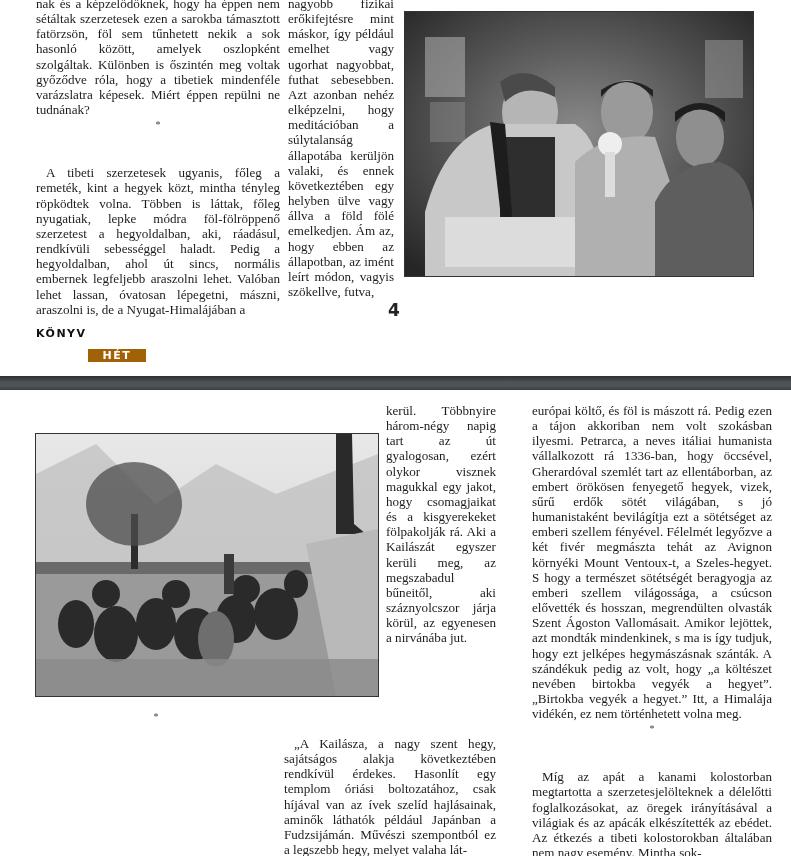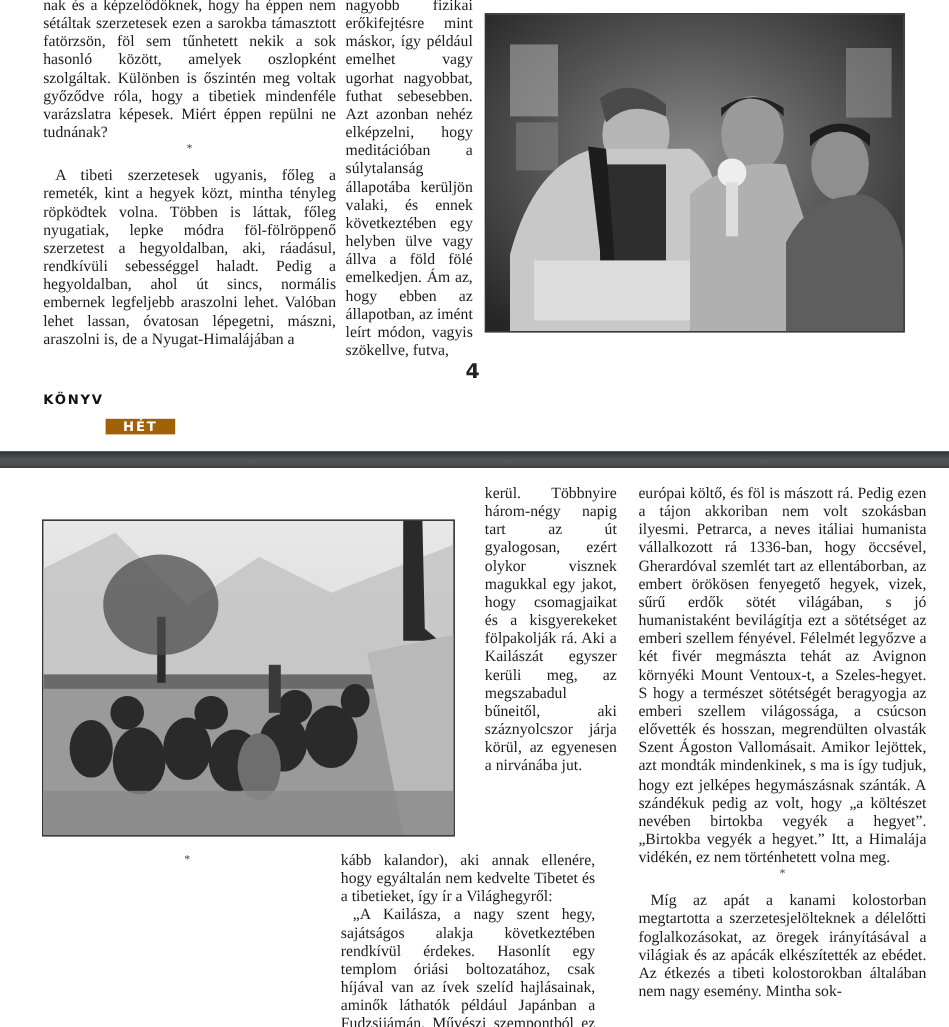--- a/index.html
+++ b/index.html
@@ -6,21 +6,21 @@
   body {
     width:791px; height:856px; overflow:hidden; position:relative;
     background:#ffffff; color:#1a1a1a;
     font-family:"Liberation Serif","DejaVu Serif",serif;
   }
   .col {
     position:absolute; font-size:13.1px; line-height:15.15px;
     text-align:justify; hyphens:manual; color:#1c1c1c;
   }
   .col p { margin:0; text-indent:0; }
-  .col p.ind { text-indent:10px; }
+  .col p.ind { text-indent:10px;margin-top:27px; }
   .col .star { text-align:center; font-size:10px; line-height:15px; color:#444; margin:0; }
   .col .gap { height:6px; }
   .col i { font-style:italic; }
   .photo {
     position:absolute; border:1px solid #333; overflow:hidden; background:#555;
   }
   .photo svg { display:block; width:100%; height:100%; }
   .footer-logo {
     position:absolute; left:36px; top:305px; font-family:"DejaVu Sans",sans-serif;
     font-weight:bold; font-size:11px; letter-spacing:1.5px; color:#111;
@@ -121,30 +121,29 @@
       <ellipse cx="140" cy="160" rx="14" ry="14"></ellipse>
       <ellipse cx="210" cy="155" rx="14" ry="14"></ellipse>
       <ellipse cx="260" cy="150" rx="12" ry="14"></ellipse>
     </g>
     <ellipse cx="180" cy="205" rx="18" ry="28" fill="#6e6e6e"></ellipse>
     <rect x="188" y="120" width="10" height="40" fill="#3a3a3a"></rect>
     <rect x="0" y="225" width="342" height="37" fill="#8a8a8a" opacity=".8"></rect>
   </svg>
 </div>
 
-<div class="col" style="left:404px; top:403px; width:110px;">
+<div class="col" style="left:386px; top:403px; width:110px;">
   <p>kerül. Többnyire három-négy napig tart az út gyalogosan, ezért olykor visznek magukkal egy jakot, hogy csomagjaikat és a kisgyerekeket fölpakolják rá. Aki a Kailászát egyszer kerüli meg, az megszabadul bűneitől, aki száznyolcszor járja körül, az egyenesen a nirvánába jut.</p>
 </div>
 
 <div class="col" style="left:36px; top:709px; width:240px;">
   <p class="star">*</p>
 </div>
 
 <div class="col" style="left:284px; top:709px; width:212px;">
-  <p>kább kalandor), aki annak ellenére, hogy egyáltalán nem kedvelte Tibetet és a tibetieket, így ír a Világhegyről:</p>
   <p class="ind">„A Kailásza, a nagy szent hegy, sajátságos alakja következtében rendkívül érdekes. Hasonlít egy templom óriási boltozatához, csak híjával van az ívek szelíd hajlásainak, aminők láthatók például Japánban a Fudzsijámán. Művészi szempontból ez a legszebb hegy, melyet valaha lát-</p>
 </div>
 
 <div class="col" style="left:532px; top:403px; width:240px;">
   <p>európai költő, és föl is mászott rá. Pedig ezen a tájon akkoriban nem volt szokásban ilyesmi. Petrarca, a neves itáliai humanista vállalkozott rá 1336-ban, hogy öccsével, Gherardóval szemlét tart az ellentáborban, az embert örökösen fenyegető hegyek, vizek, sűrű erdők sötét világában, s jó humanistaként bevilágítja ezt a sötétséget az emberi szellem fényével. Félelmét legyőzve a két fivér megmászta tehát az Avignon környéki Mount Ventoux-t, a Szeles-hegyet. S hogy a természet sötétségét beragyogja az emberi szellem világossága, a csúcson elővették és hosszan, megrendülten olvasták Szent Ágoston Vallomásait. Amikor lejöttek, azt mondták mindenkinek, s ma is így tudjuk, hogy ezt jelképes hegymászásnak szánták. A szándékuk pedig az volt, hogy „a költészet nevében birtokba vegyék a hegyet”. „Birtokba vegyék a hegyet.” Itt, a Himalája vidékén, ez nem történhetett volna meg.</p>
   <p class="star">*</p>
   <div class="gap"></div>
   <p class="ind">Míg az apát a kanami kolostorban megtartotta a szerzetesjelölteknek a délelőtti foglalkozásokat, az öregek irányításával a világiak és az apácák elkészítették az ebédet. Az étkezés a tibeti kolostorokban általában nem nagy esemény. Mintha sok-</p>
 </div>
 

